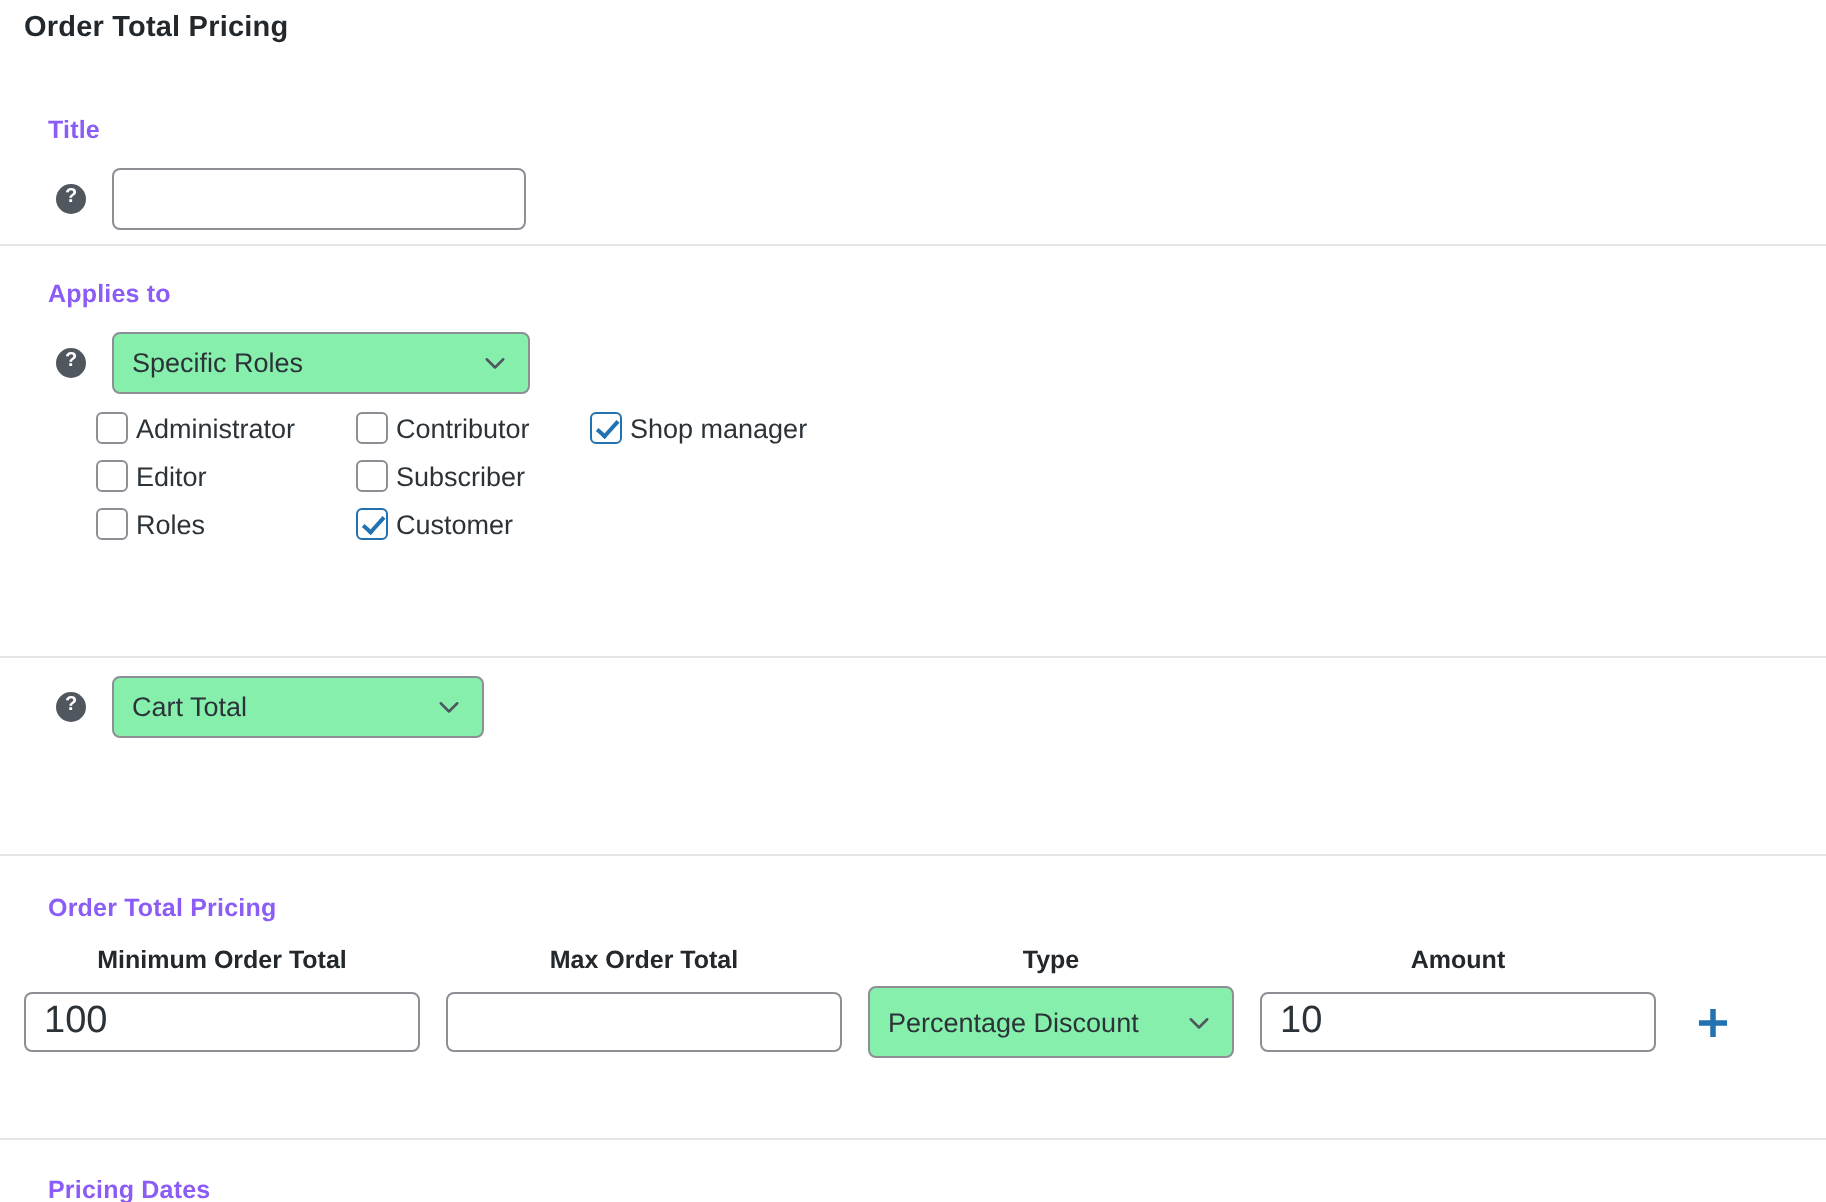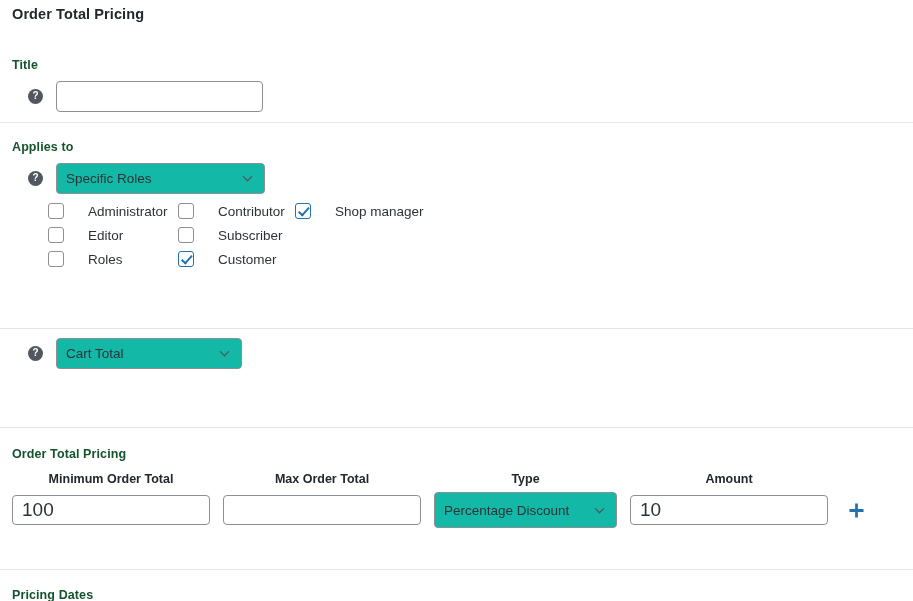--- a/index.html
+++ b/index.html
@@ -37,22 +37,22 @@
     font-size: 14.5px;
     font-weight: bold;
     color: #23282d;
     letter-spacing: 0.1px;
     padding-top: 6px;
     margin: 0 0 0 0;
   }
   .field-label {
     font-size: 12.5px;
     font-weight: bold;
-    color: #14532d;
-    margin: 0;
+    color: #8b5cf6;
+    margin: 12px;
     letter-spacing: 0.1px;
   }
 
   
   .help-icon {
     display: inline-flex;
     align-items: center;
     justify-content: center;
     width: 15px;
     height: 15px;
@@ -82,21 +82,21 @@
     outline: none;
   }
   .txt::placeholder { color: #8a8f94; opacity: 1; }
 
   .sel {
     box-sizing: border-box;
     position: relative;
     height: 31px;
     border: 1px solid #8c8f94;
     border-radius: 4px;
-    background: #14b8a6;
+    background: #86efac;
     display: flex;
     align-items: center;
     padding: 0 9px;
     font-size: 13.5px;
     color: #2c3338;
     cursor: pointer;
     user-select: none;
   }
   .sel .sel-val { flex: 1 1 auto; white-space: nowrap; overflow: hidden; }
   .chev { flex: 0 0 auto; display: block; }
@@ -114,21 +114,21 @@
     display: flex;
     padding-left: 36px;
     margin-top: 9px;
   }
   .role-col { display: flex; flex-direction: column; gap: 8px; }
   .role-col.c1 { width: 130px; }
   .role-col.c2 { width: 117px; }
   .cb-item {
     display: flex;
     align-items: center;
-    gap: 24px;
+    gap: 4px;
     cursor: pointer;
   }
   .cb {
     box-sizing: border-box;
     width: 16px;
     height: 16px;
     border: 1px solid #8c8f94;
     border-radius: 3px;
     background: #fff;
     flex: 0 0 auto;

